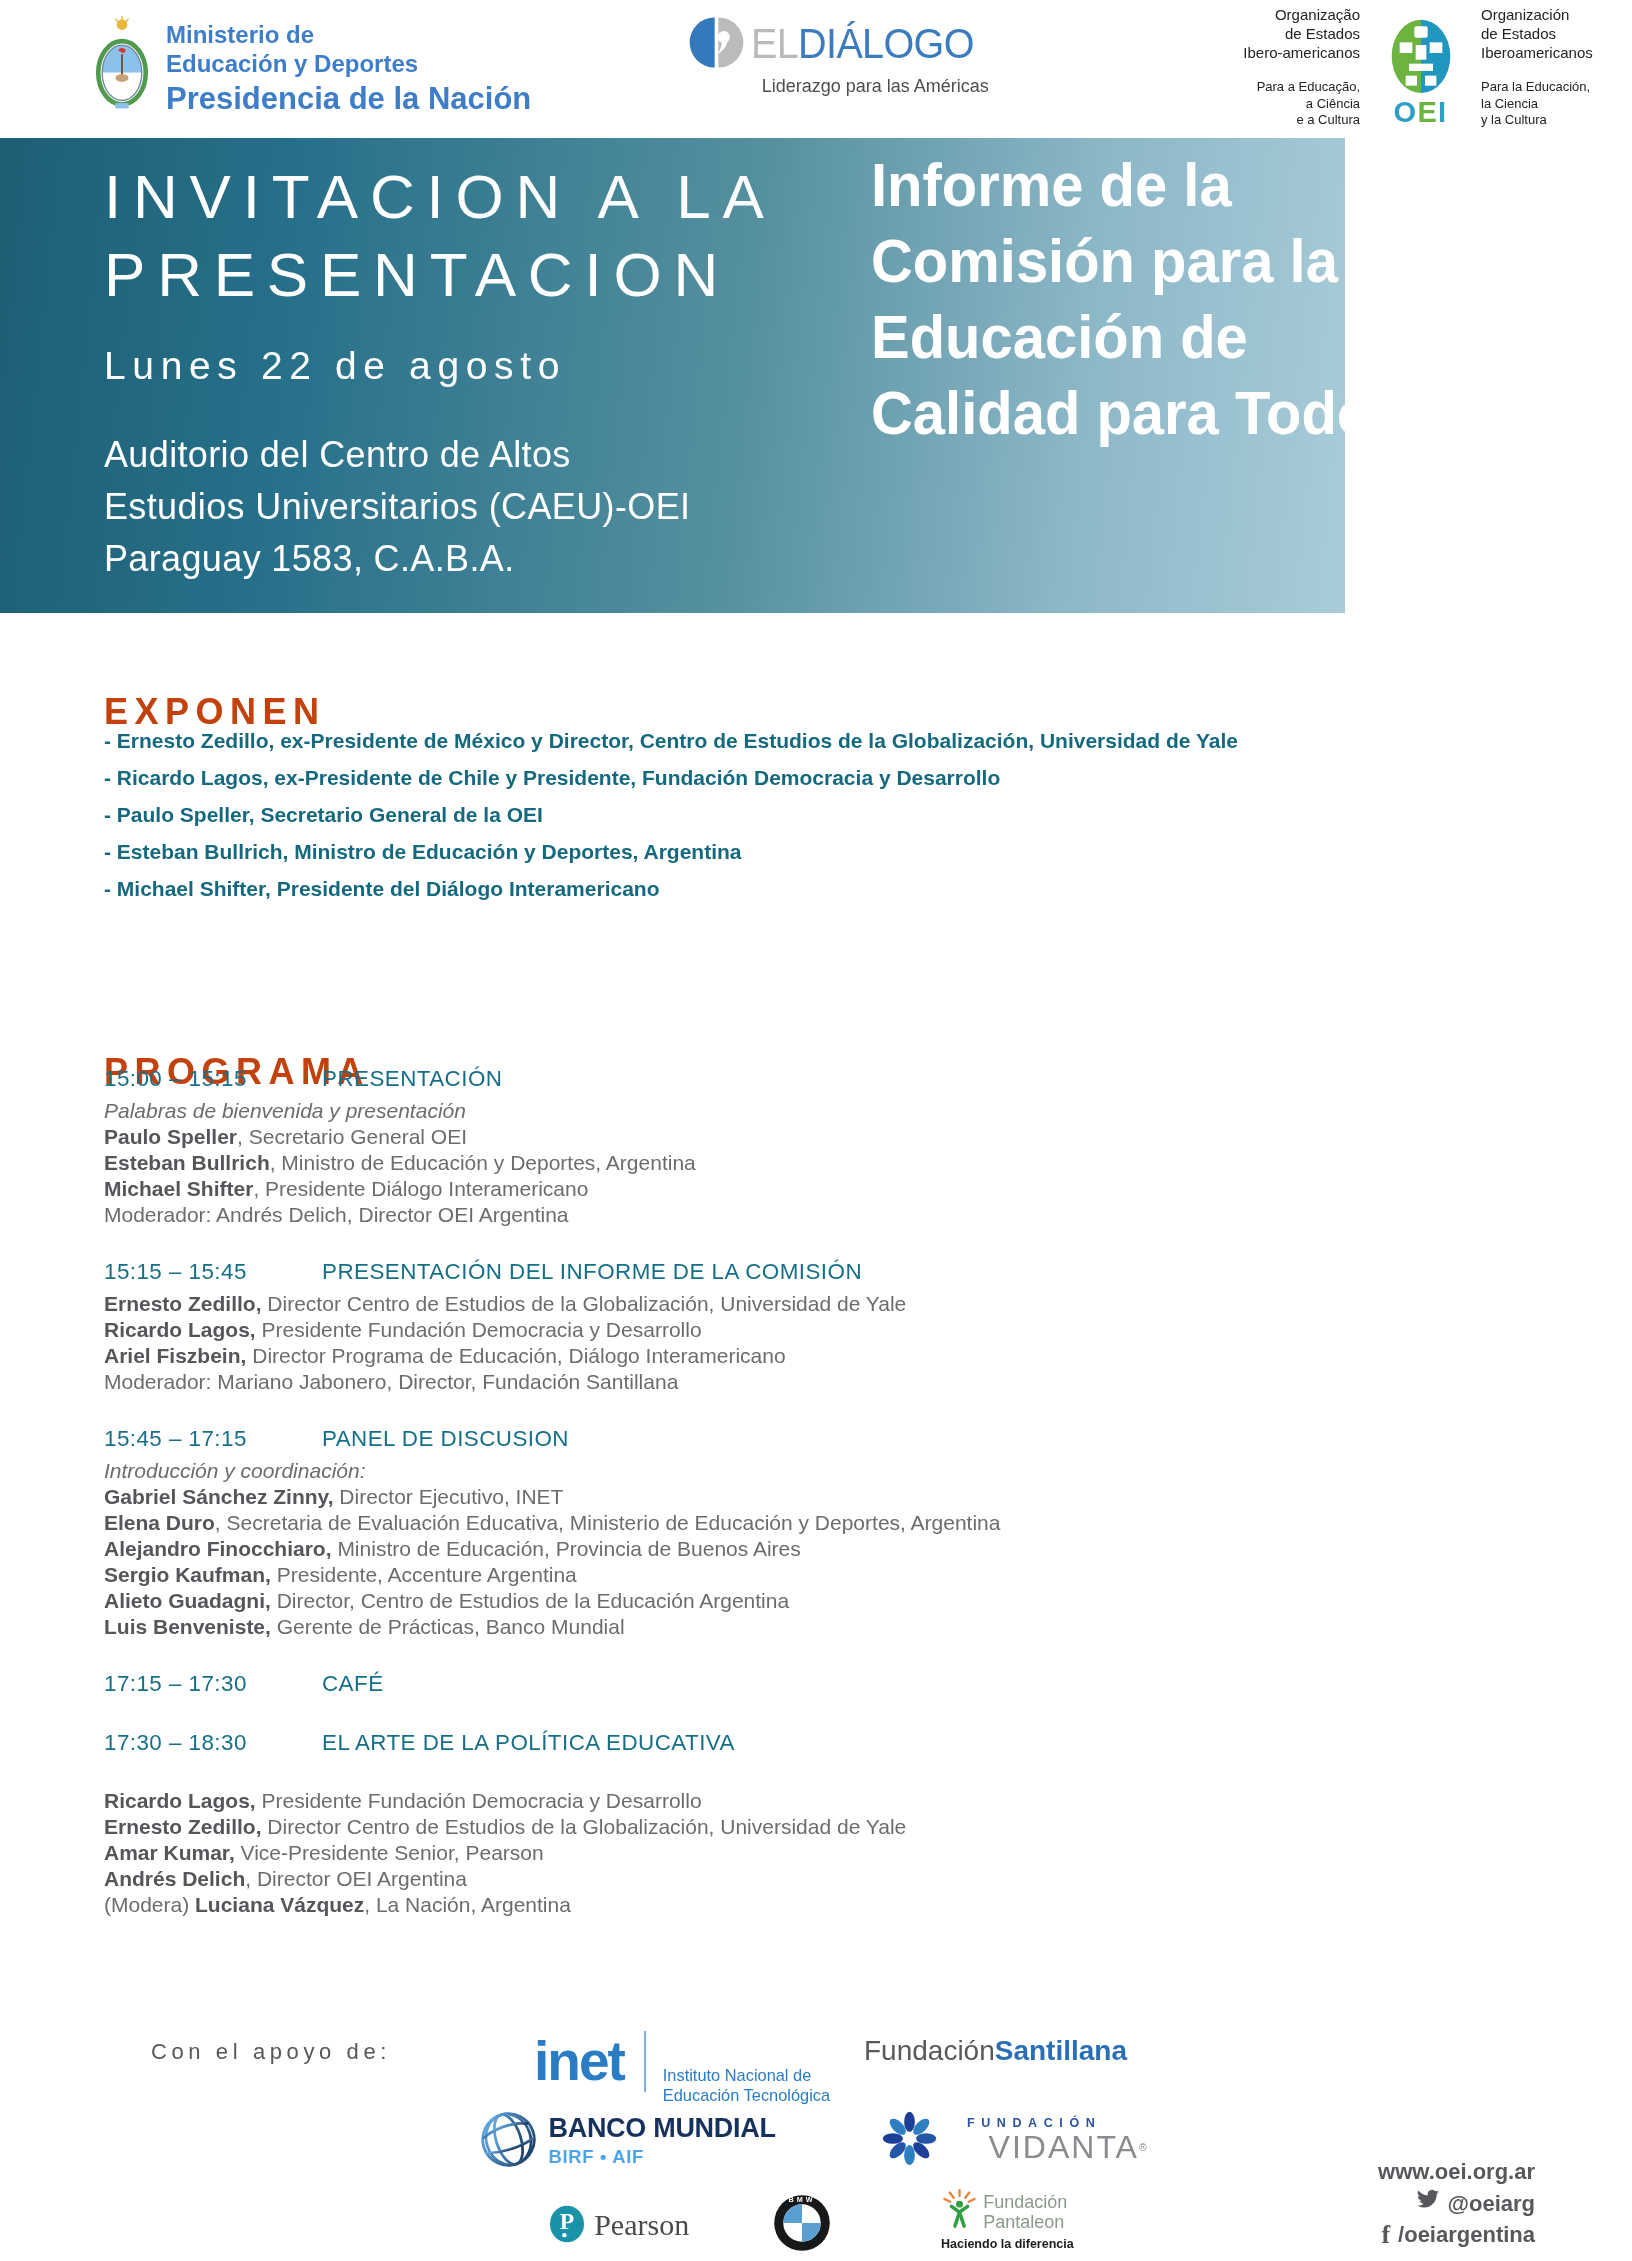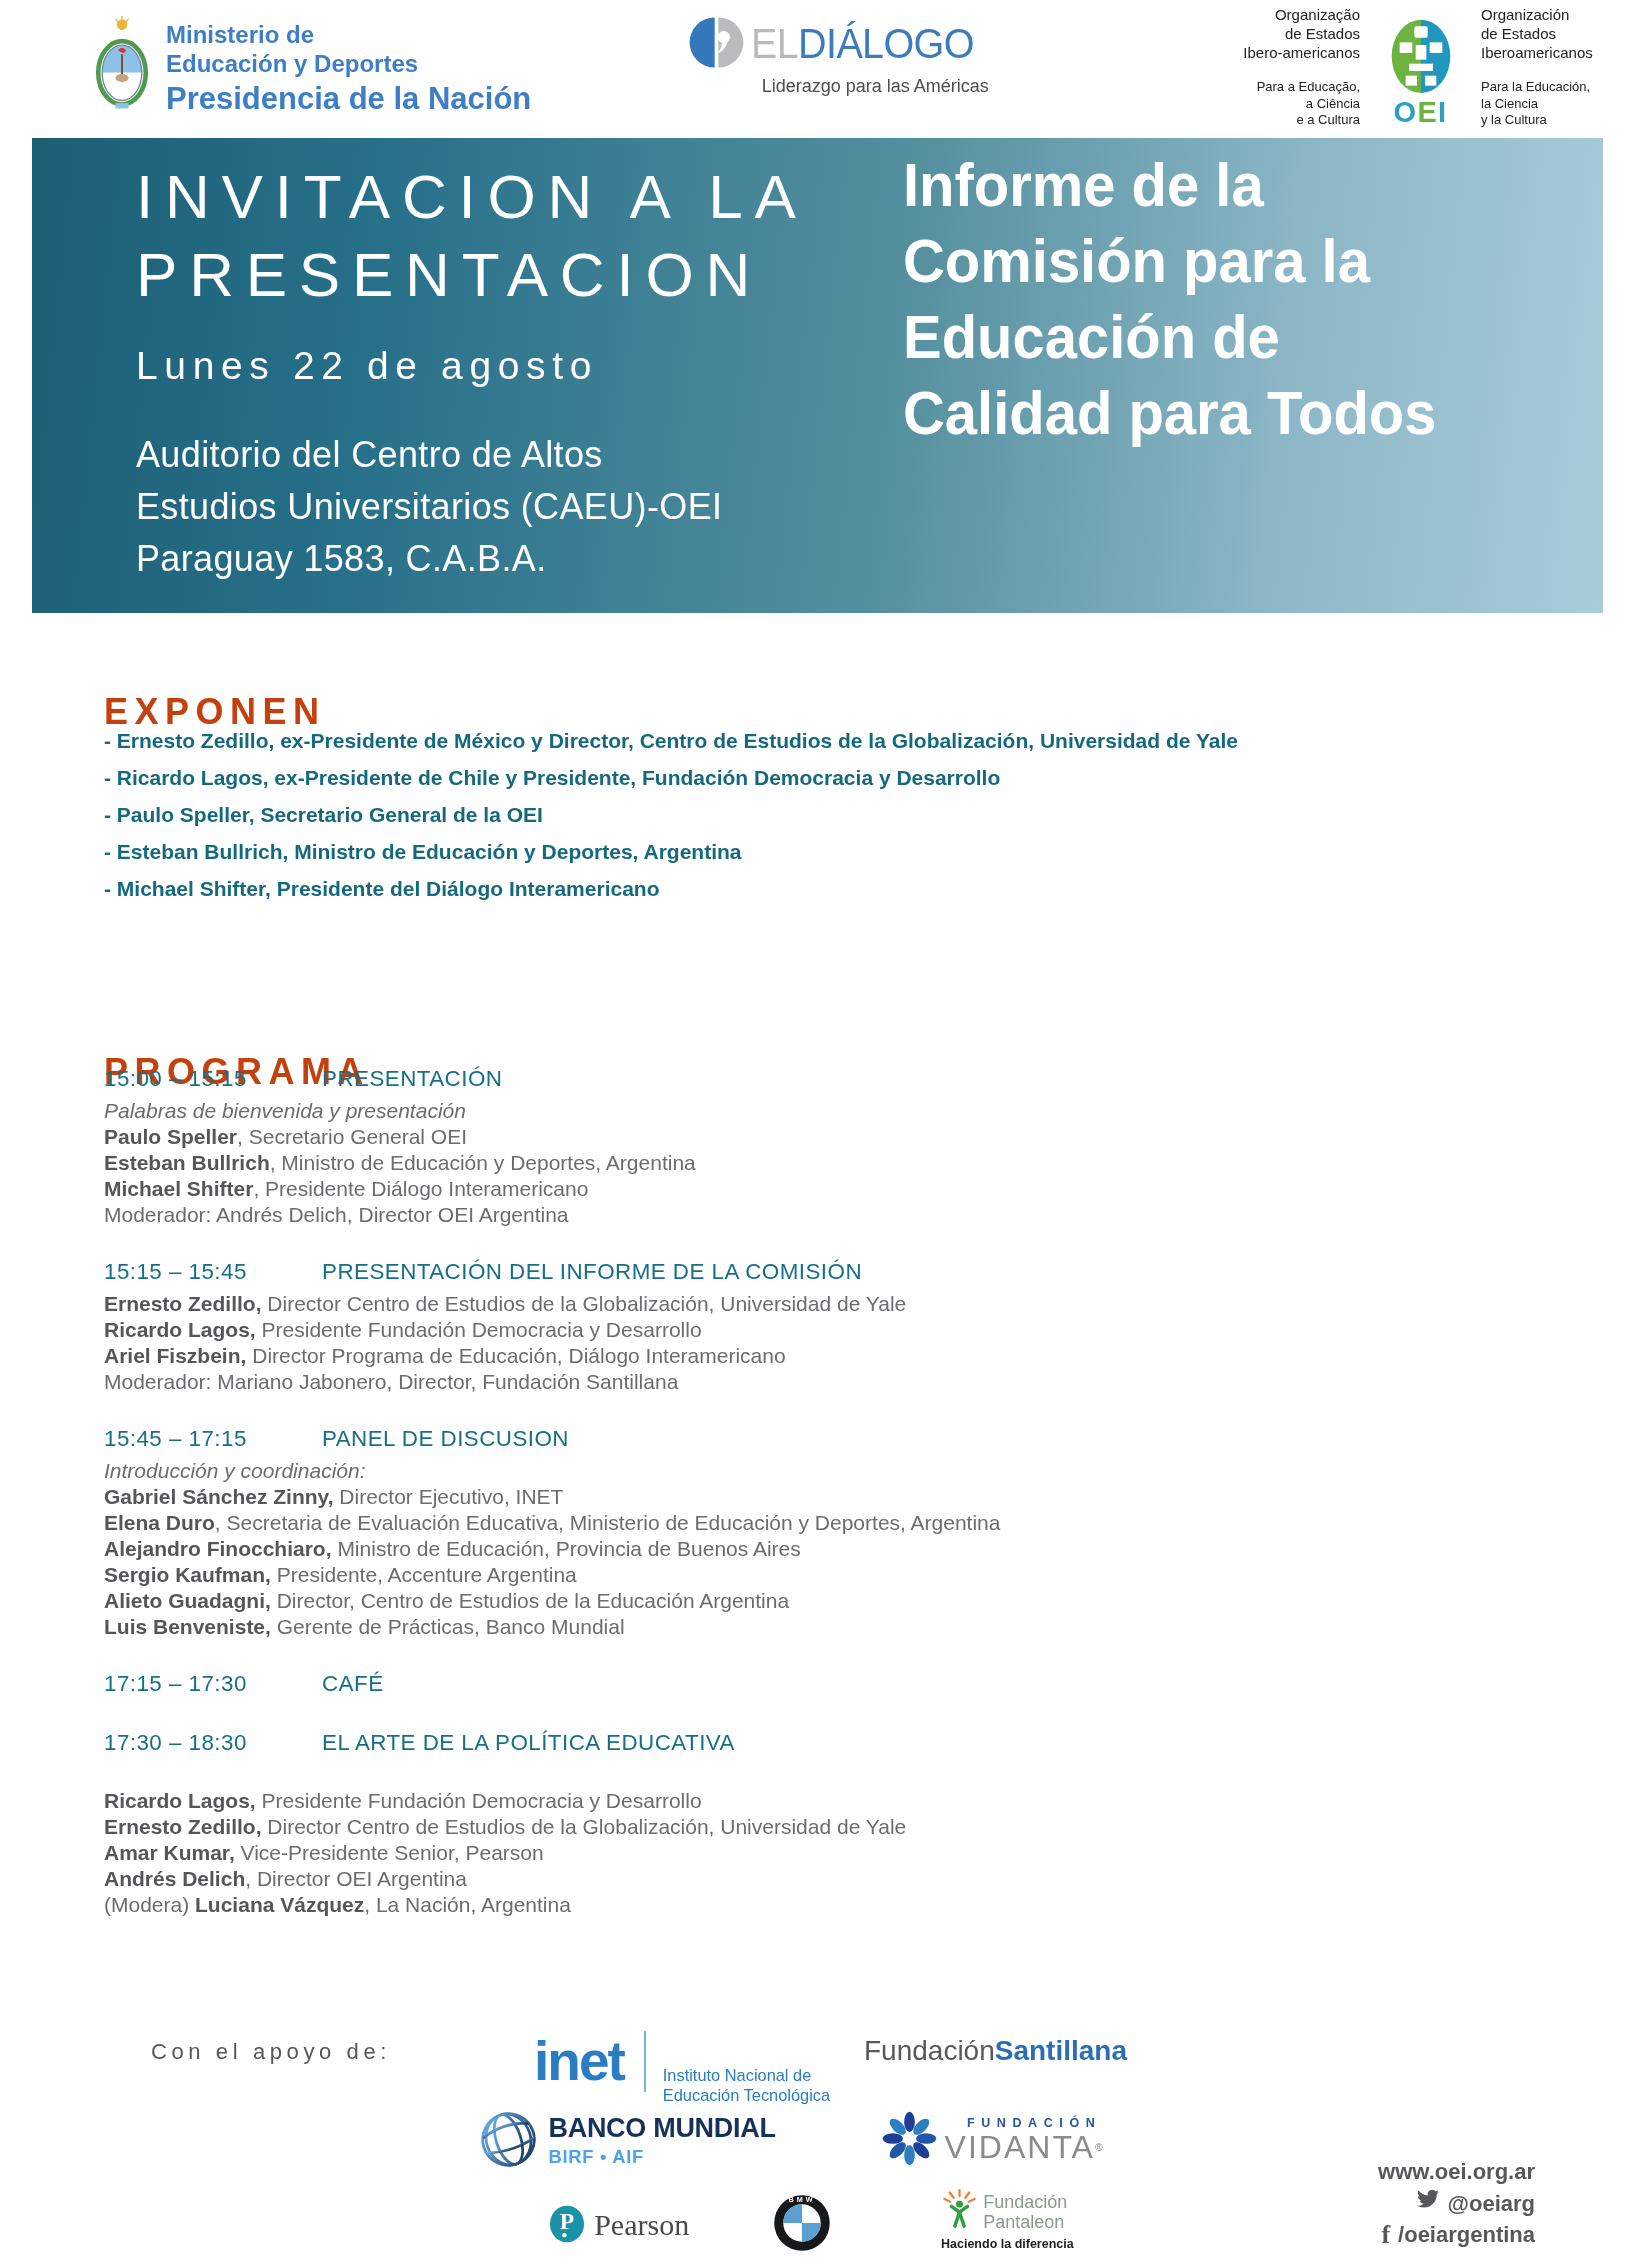--- a/index.html
+++ b/index.html
@@ -23,22 +23,22 @@
   .oei{position:absolute;left:1221px;top:5.3px;display:flex;gap:21px;align-items:flex-end;color:#232323;}
   .oei-col{width:139px;font-size:15px;line-height:19px;}
   .oei-pt{text-align:right;}
   .oei-es{text-align:left;}
   .oei-sub{margin-top:17px;font-size:13px;line-height:16.4px;}
   .oei-mark{width:79px;text-align:center;}
   .oei-acronym{font-size:29px;font-weight:700;letter-spacing:1.3px;margin-top:-2.6px;}
   .oei-o{color:#2d9fc4;} .oei-e{color:#6cb33f;} .oei-i{color:#2d9fc4;}
 
   
-  .banner{position:absolute;top:138px;left:0;width:1571px;height:475px;
-          background:linear-gradient(96deg,#1d5f75 0%,#27708a 22%,#55909f 55%,#8db8c8 80%,#a9ccd8 100%);color:#fff;margin-left:32px;}
+  .banner{position:absolute;top:138px;left:0;width:1345px;height:475px;
+          background:linear-gradient(96deg,#1d5f75 0%,#27708a 22%,#55909f 55%,#8db8c8 80%,#a9ccd8 100%);color:#fff;}
   .banner-left{position:absolute;left:104px;top:20px;}
   .b-title{font-size:62px;font-weight:500;letter-spacing:.19em;line-height:78px;white-space:nowrap;}
   .b-date{margin-top:30px;font-size:39px;font-weight:500;letter-spacing:.17em;white-space:nowrap;}
   .b-venue{margin-top:41px;font-size:36px;font-weight:400;line-height:52px;letter-spacing:.01em;}
   .banner-right{position:absolute;left:871px;top:9.2px;font-size:61px;font-weight:700;line-height:76px;
                 transform:scaleX(.95);transform-origin:left top;white-space:nowrap;}
 
   
   .sec-heading{position:absolute;left:104px;font-size:36px;font-weight:700;letter-spacing:.18em;color:#c2410c;}
   #exponen-h{top:655px;}
@@ -64,21 +64,21 @@
   .inet-rule{width:2px;height:61px;background:#7fb0dd;margin:0 17px 0 20px;}
   .inet-sub{font-size:16.4px;line-height:20.4px;color:#2a7cc3;margin-top:48px;}
   .santillana{position:absolute;left:864px;top:2035px;font-size:28px;white-space:nowrap;}
   .sant-1{color:#58595b;} .sant-2{color:#2a6fb5;font-weight:700;}
 
   .banco{position:absolute;left:479px;top:2110px;display:flex;align-items:center;gap:10.5px;}
   .banco-name{font-size:27px;font-weight:700;color:#16325c;letter-spacing:-0.3px;white-space:nowrap;}
   .banco-sub{font-size:18.4px;font-weight:700;color:#4da4e9;margin-top:2px;letter-spacing:0.7px;}
   .vidanta{position:absolute;left:881px;top:2110px;display:flex;align-items:center;gap:6.6px;}
   .vid-top{font-size:12.5px;font-weight:700;color:#2b52a0;letter-spacing:6.6px;padding-left:22.4px;}
-  .vid-name{font-size:32px;color:#898b8e;letter-spacing:2px;line-height:34px;}
+  .vid-name{font-size:32px;color:#898b8e;letter-spacing:2px;line-height:34px;margin-left:44px;}
   .vid-reg{font-size:10.5px;vertical-align:top;color:#898b8e;}
 
   .pearson{position:absolute;left:549px;top:2205px;display:flex;align-items:center;gap:9.2px;}
   .pearson-name{font-family:"Liberation Serif",serif;font-size:30px;color:#4a4a4c;}
   .bmw{position:absolute;left:773px;top:2194px;}
   .pantaleon{position:absolute;left:941px;top:2189px;width:151px;}
   .pant-row{display:flex;align-items:center;gap:5.3px;}
   .pant-name{font-size:18px;line-height:20px;color:#8b998b;}
   .pant-tag{font-size:12.5px;font-weight:700;color:#1d1d1b;margin-top:2.6px;white-space:nowrap;}
 

